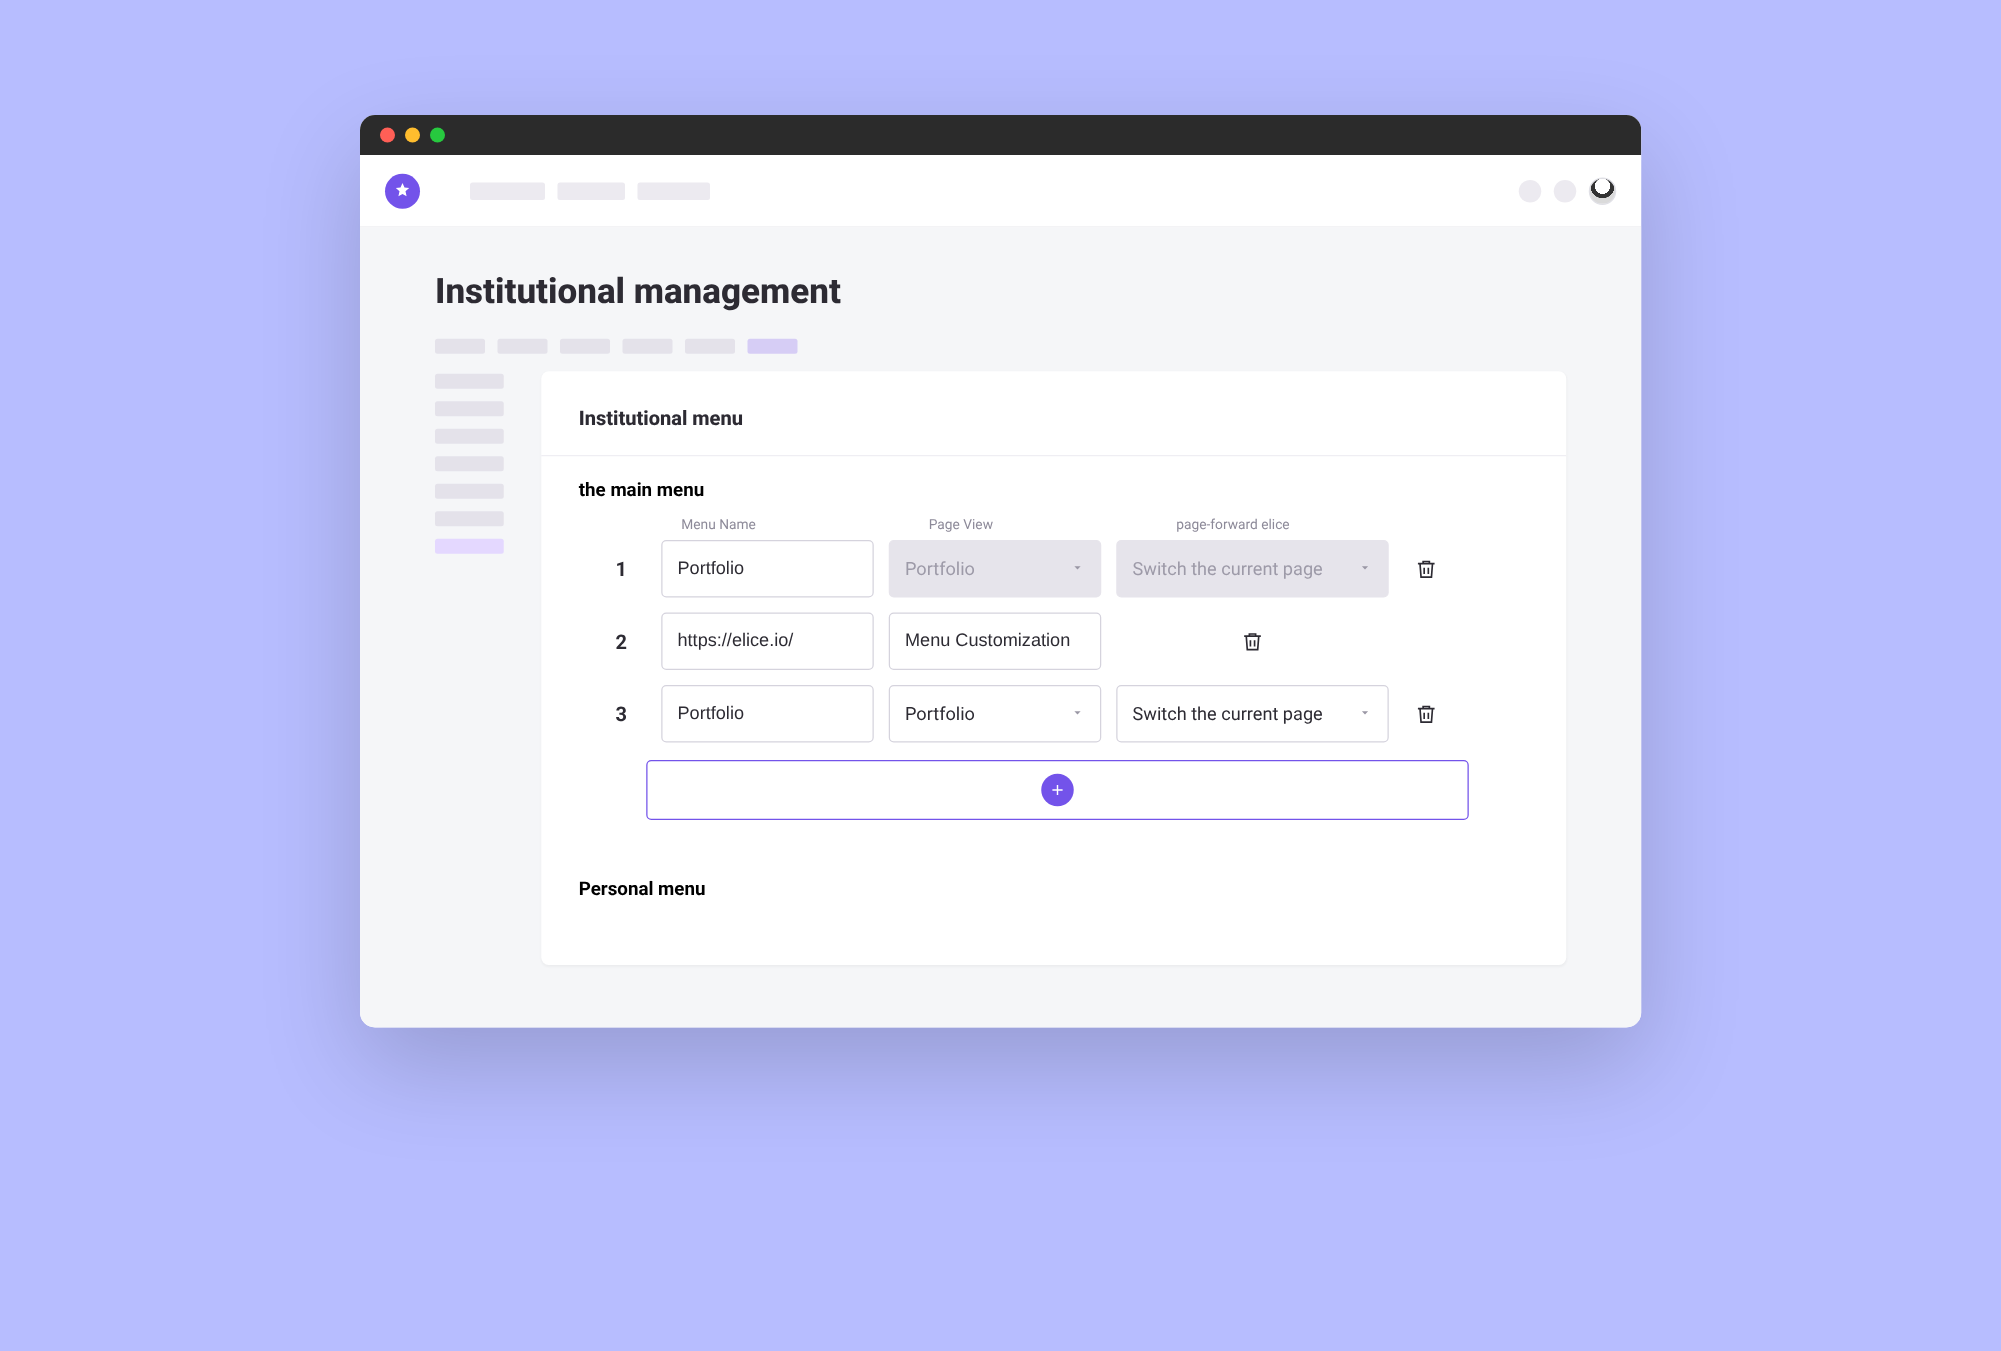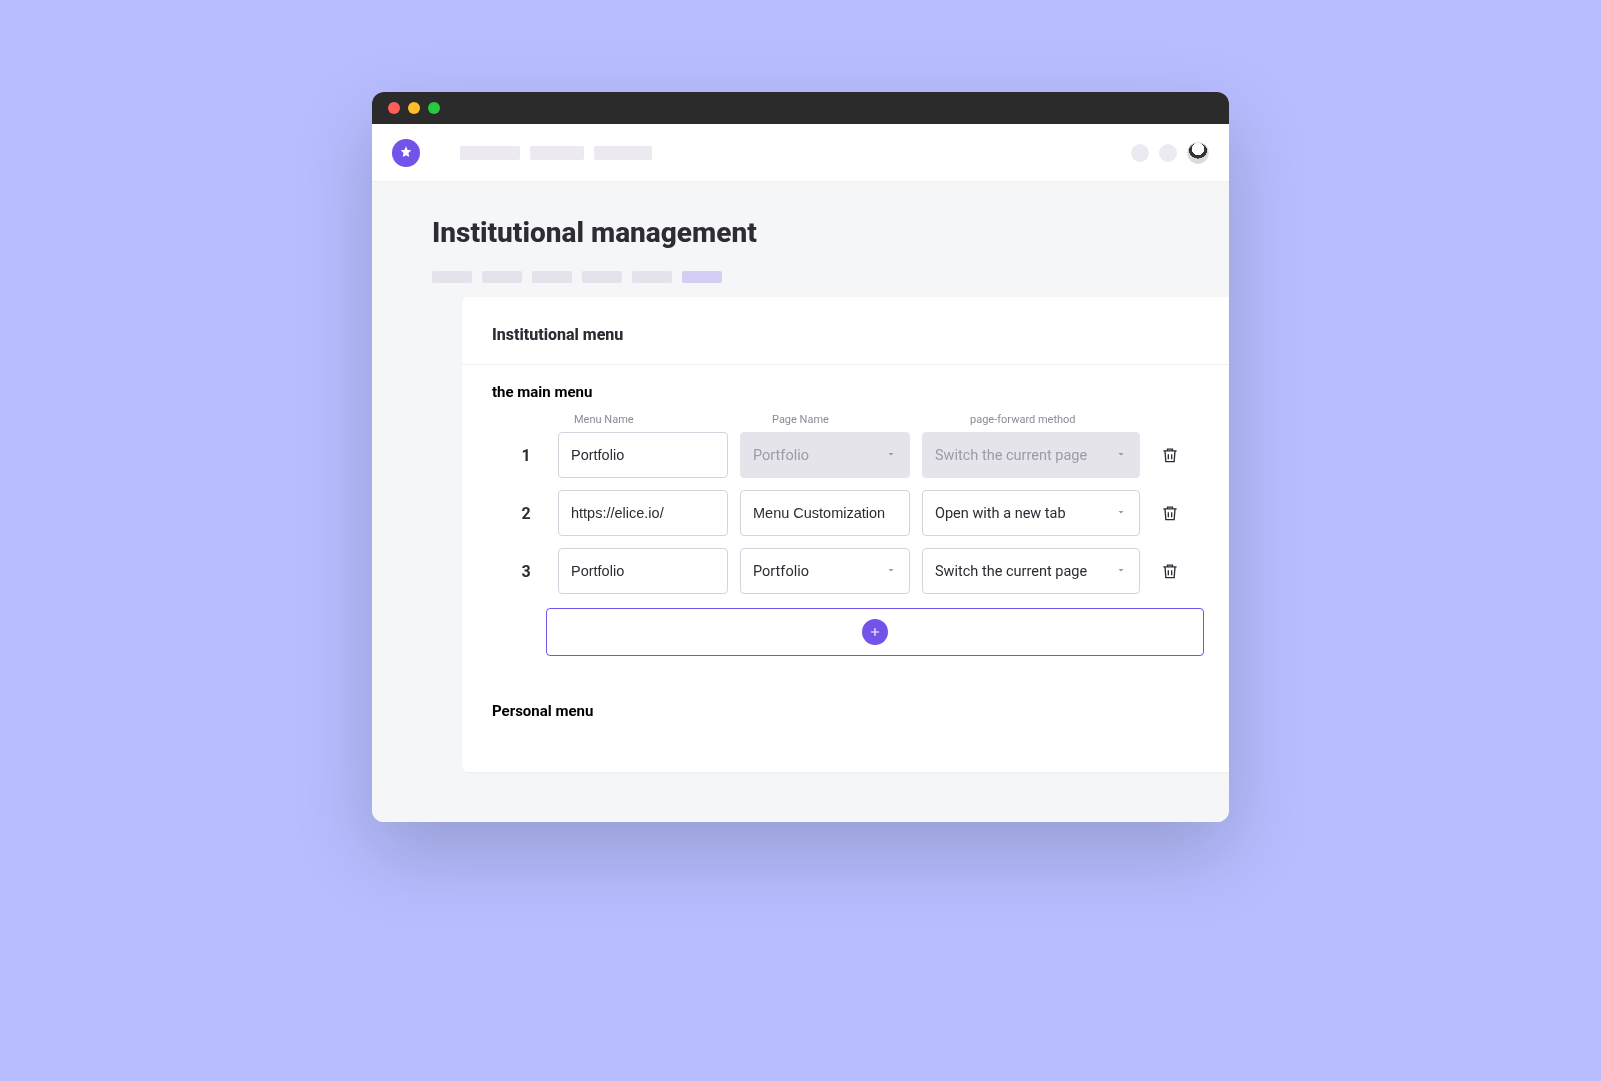--- a/index.html
+++ b/index.html
@@ -13,21 +13,21 @@
   align-items: flex-start;
   justify-content: center;
 }
 .stage {
   width: 1327px;
   height: 897px;
   position: relative;
   margin-top: 92px;
 }
 .browser {
-  width: 857px;
+  width: 1025px;
   margin: 0 auto;
   border-radius: 12px;
   overflow: hidden;
   box-shadow: 0 30px 80px rgba(0,0,0,0.18);
   background: #fff;
 }
 .titlebar {
   background: #2b2b2b;
   height: 32px;
   display: flex;
@@ -222,22 +222,22 @@
 
         <div class="panel">
           <h2>Institutional menu</h2>
           <div class="divider"></div>
 
           <div class="subhead">the main menu</div>
 
           <div class="col-headers">
             <div></div>
             <div>Menu Name</div>
-            <div>Page Name</div>
-            <div>page-forward method</div>
+            <div>Page View</div>
+            <div>page-forward elice</div>
             <div></div>
           </div>
 
           <div class="row">
             <div class="rownum">1</div>
             <div class="field">
               <input value="Portfolio" style="">
             </div>
             <div class="select disabled">
               <span>Portfolio</span>
@@ -259,26 +259,20 @@
           </div>
 
           <div class="row">
             <div class="rownum">2</div>
             <div class="field">
               <input value="https://elice.io/" style="">
             </div>
             <div class="field">
               <input value="Menu Customization" style="">
             </div>
-            <div class="select">
-              <span>Open with a new tab</span>
-              <span class="caret"><svg viewBox="0 0 24 24">
-                    <path d="M7 10l5 5 5-5z"></path>
-                  </svg></span>
-            </div>
             <div class="trash">
               <svg viewBox="0 0 24 24">
                   <path d="M4 7h16M9 7V5h6v2M6 7l1 13h10l1-13M10 11v6M14 11v6"></path>
                 </svg>
             </div>
           </div>
 
           <div class="row">
             <div class="rownum">3</div>
             <div class="field">

